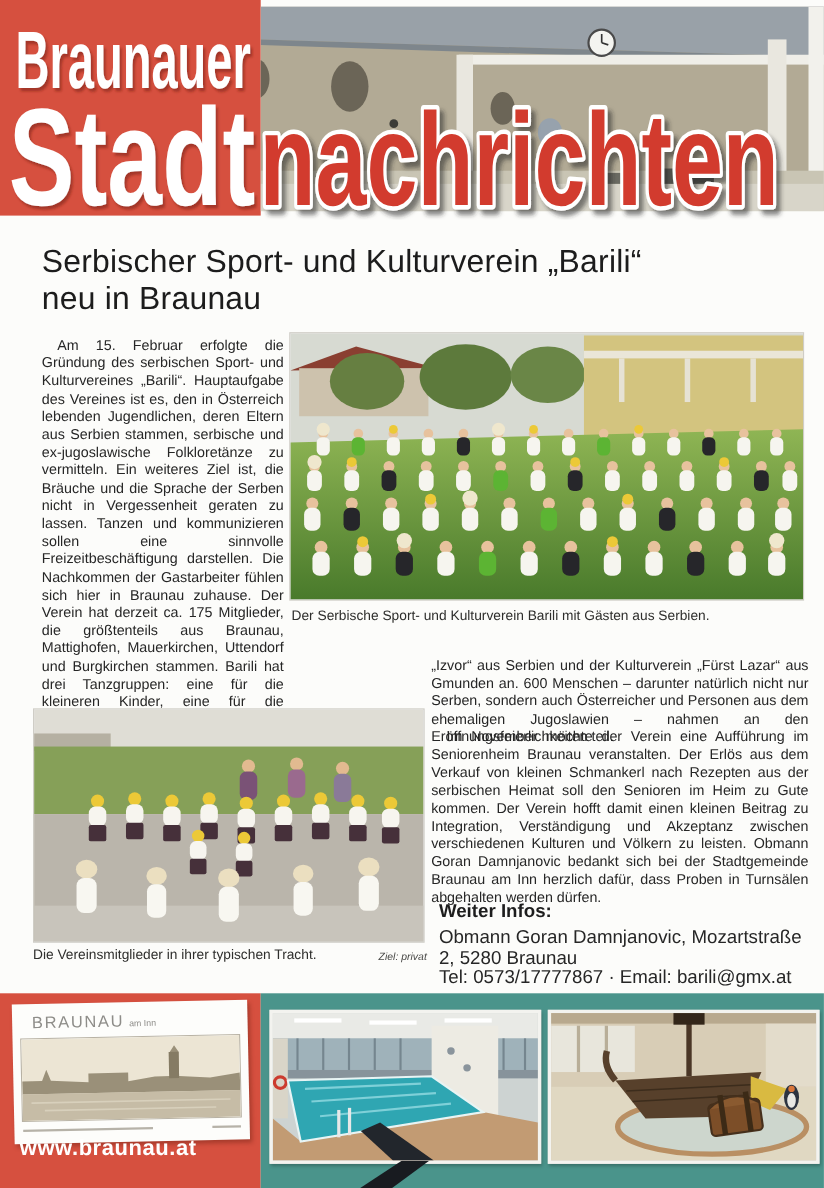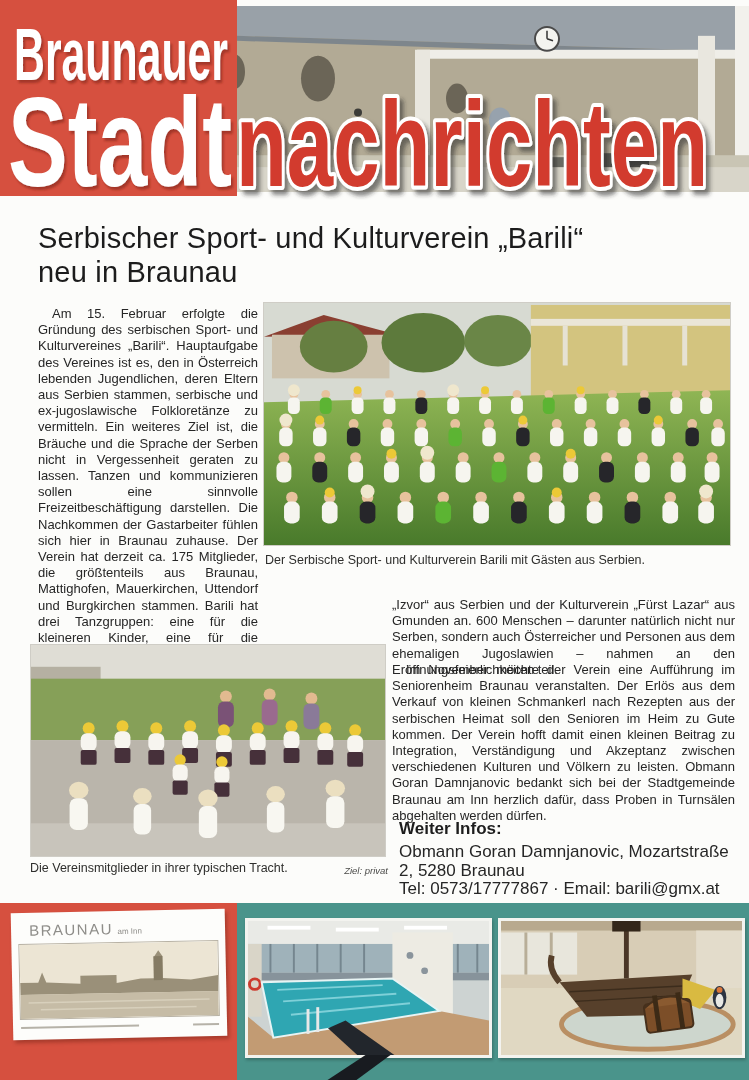--- a/index.html
+++ b/index.html
@@ -288,20 +288,21 @@
         <rect y="50" width="197" height="24" fill="#c6bca6"></rect>
         <line x1="8" y1="58" x2="188" y2="58" stroke="#d8d0bc" stroke-width="1.5"></line>
         <line x1="20" y1="65" x2="175" y2="65" stroke="#d8d0bc" stroke-width="1.5"></line>
       </svg>
       <div class="pc-lines">
         <div class="pc-line1"></div>
           <div class="pc-line2"></div>
       </div>
     </div>
 
+    <div class="website">www.braunau.at</div>
 
     <figure class="bphoto photo-pool">
       <svg viewBox="0 0 247 140" preserveAspectRatio="none">
         <rect width="247" height="140" fill="#cdd3d2"></rect>
         <rect width="247" height="24" fill="#e9eae6"></rect>
         <rect x="20" y="5" width="44" height="4" fill="#ffffff"></rect>
         <rect x="90" y="7" width="44" height="4" fill="#ffffff"></rect>
         <rect x="160" y="5" width="44" height="4" fill="#ffffff"></rect>
         <rect y="24" width="247" height="30" fill="#9fb2ba"></rect>
         <g fill="#75868f">

